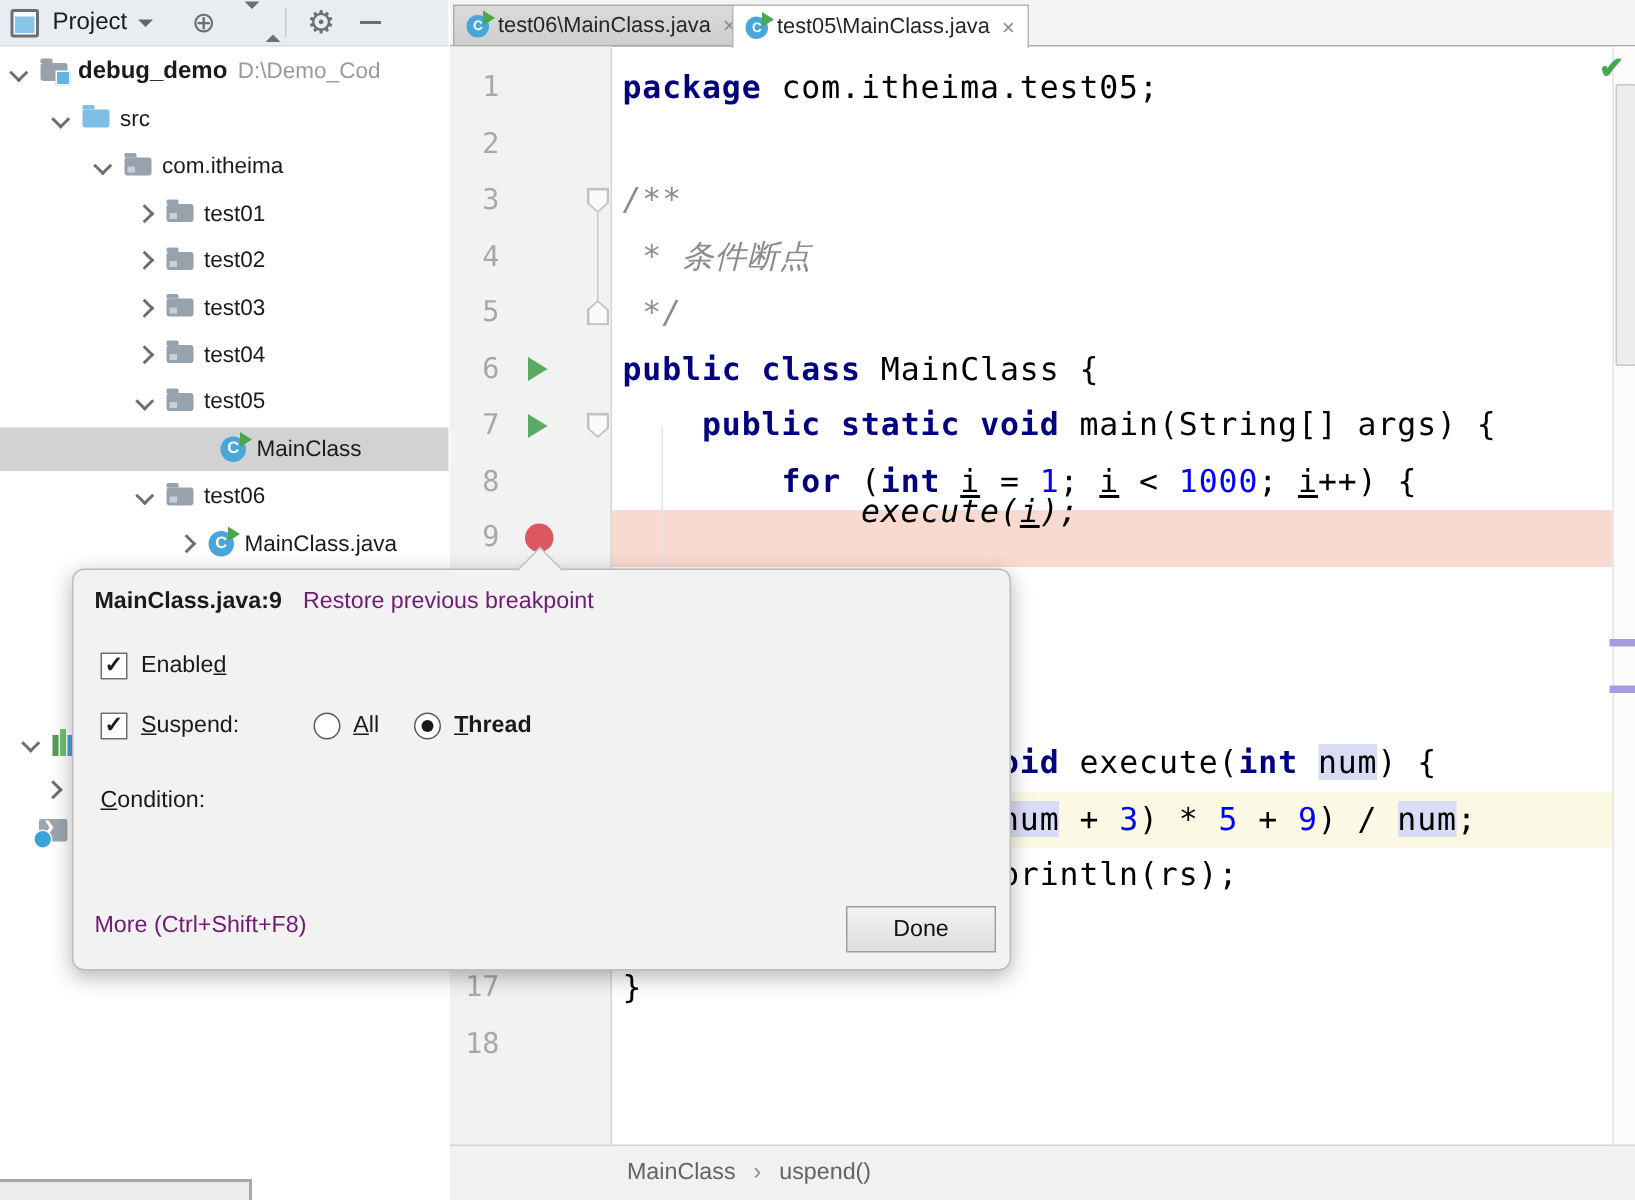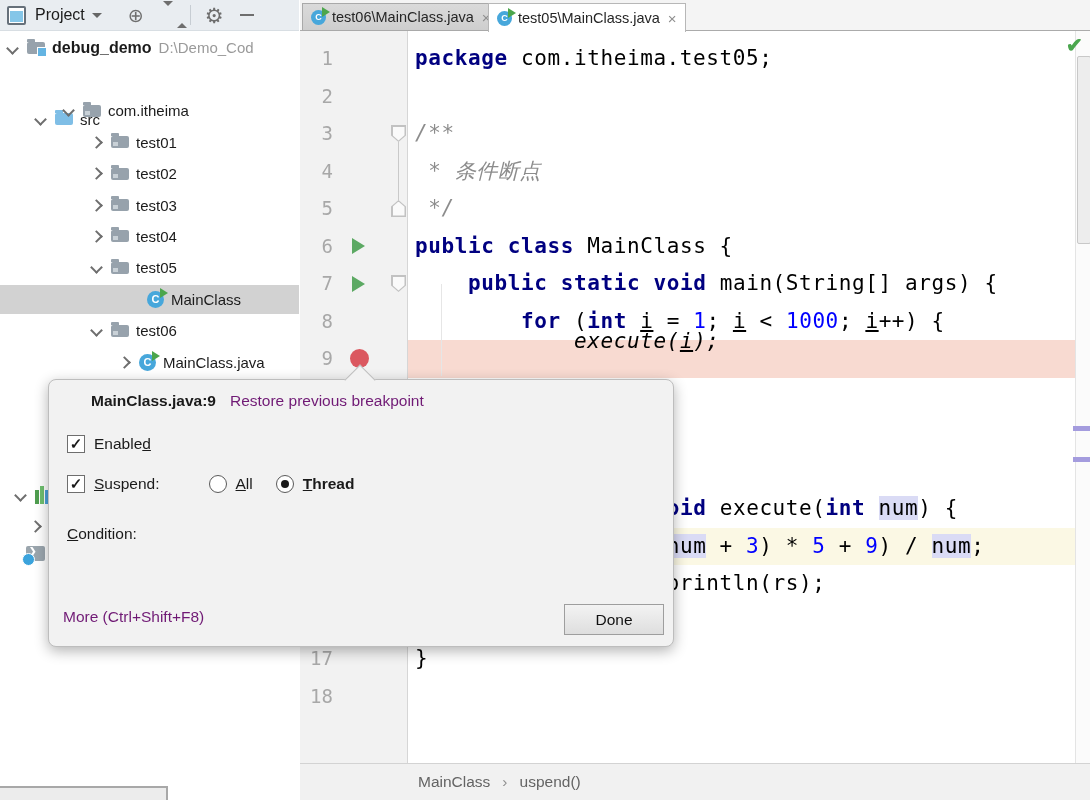--- a/index.html
+++ b/index.html
@@ -94,21 +94,21 @@
   .crumbs{left:300px;top:763px;width:790px;height:37px;background:#F1F1F1;border-top:1px solid #D3D3D3;
           display:flex;align-items:center;padding-left:118px;box-sizing:border-box;font-size:15.5px;color:#646464;}
   .crumb-sep{margin:0 12px;color:#8F8F8F;}
 
   
   .balloon{left:48px;top:379px;width:624px;height:266px;background:#F2F2F2;border:1px solid #BDBDBD;border-radius:8px;
            box-shadow:0 4px 14px rgba(0,0,0,.3);z-index:50;}
   .balloon-arrow{left:349px;top:369px;width:21px;height:21px;background:#F2F2F2;transform:rotate(45deg);
                  border-left:1px solid #BDBDBD;border-top:1px solid #BDBDBD;z-index:51;}
   .dlg-row{position:absolute;display:flex;align-items:center;font-size:15.5px;color:#1A1A1A;}
-  .dlg-title{font-weight:bold;margin-left:28px;}
+  .dlg-title{font-weight:bold;}
   .link{color:#701a75;cursor:pointer;}
   .cb{width:16px;height:16px;background:#fff;border:1px solid #6E6E6E;color:#1A1A1A;font-size:15px;font-weight:bold;
       display:flex;align-items:center;justify-content:center;line-height:14px;flex:none;}
   .radio{width:16px;height:16px;border-radius:50%;background:#fff;border:1px solid #5A5A5A;flex:none;display:flex;align-items:center;justify-content:center;}
   .radio.on::after{content:"";width:8px;height:8px;border-radius:50%;background:#1A1A1A;}
   .mn{text-decoration:underline;}
   .cond-field{position:absolute;left:15px;top:164px;width:591px;height:29px;background:#fff;border:2px solid #3E7EC2;
               display:flex;align-items:center;font-family:"DejaVu Sans Mono",monospace;font-size:19px;padding-left:11px;}
   .caret-bar{width:1px;height:21px;background:#000;}
   .fld-expand{position:absolute;right:40px;top:3px;color:#9A9A9A;font-size:19px;}
@@ -131,21 +131,21 @@
       <span class="hdr-divider"></span>
       <span class="hdr-ico ico-gear">⚙</span>
       <span class="ico-min"></span>
     </div>
     <div id="tree">
         <div class="tree-row" style="top: 33px;">
           <div class="chev down" style="margin-left: 8px;"></div>
           <div class="t-ico folder f-proj" style="margin-left: 10px;"></div>
           <div class="tree-label" style="margin-left: 7px;"><b>debug_demo</b><span class="tree-sub">D:\Demo_Cod</span></div>
         </div>
-        <div class="tree-row" style="top: 64.4px; margin-top: 40px;">
+        <div class="tree-row" style="top: 64.4px;">
           <div class="chev down" style="margin-left: 36px;"></div>
           <div class="t-ico folder f-blue" style="margin-left: 10px;"></div>
           <div class="tree-label" style="margin-left: 7px;">src</div>
         </div>
         <div class="tree-row" style="top: 95.8px;">
           <div class="chev down" style="margin-left: 64px;"></div>
           <div class="t-ico folder f-gray" style="margin-left: 10px;"></div>
           <div class="tree-label" style="margin-left: 7px;">com.itheima</div>
         </div>
         <div class="tree-row" style="top: 127.2px;">

